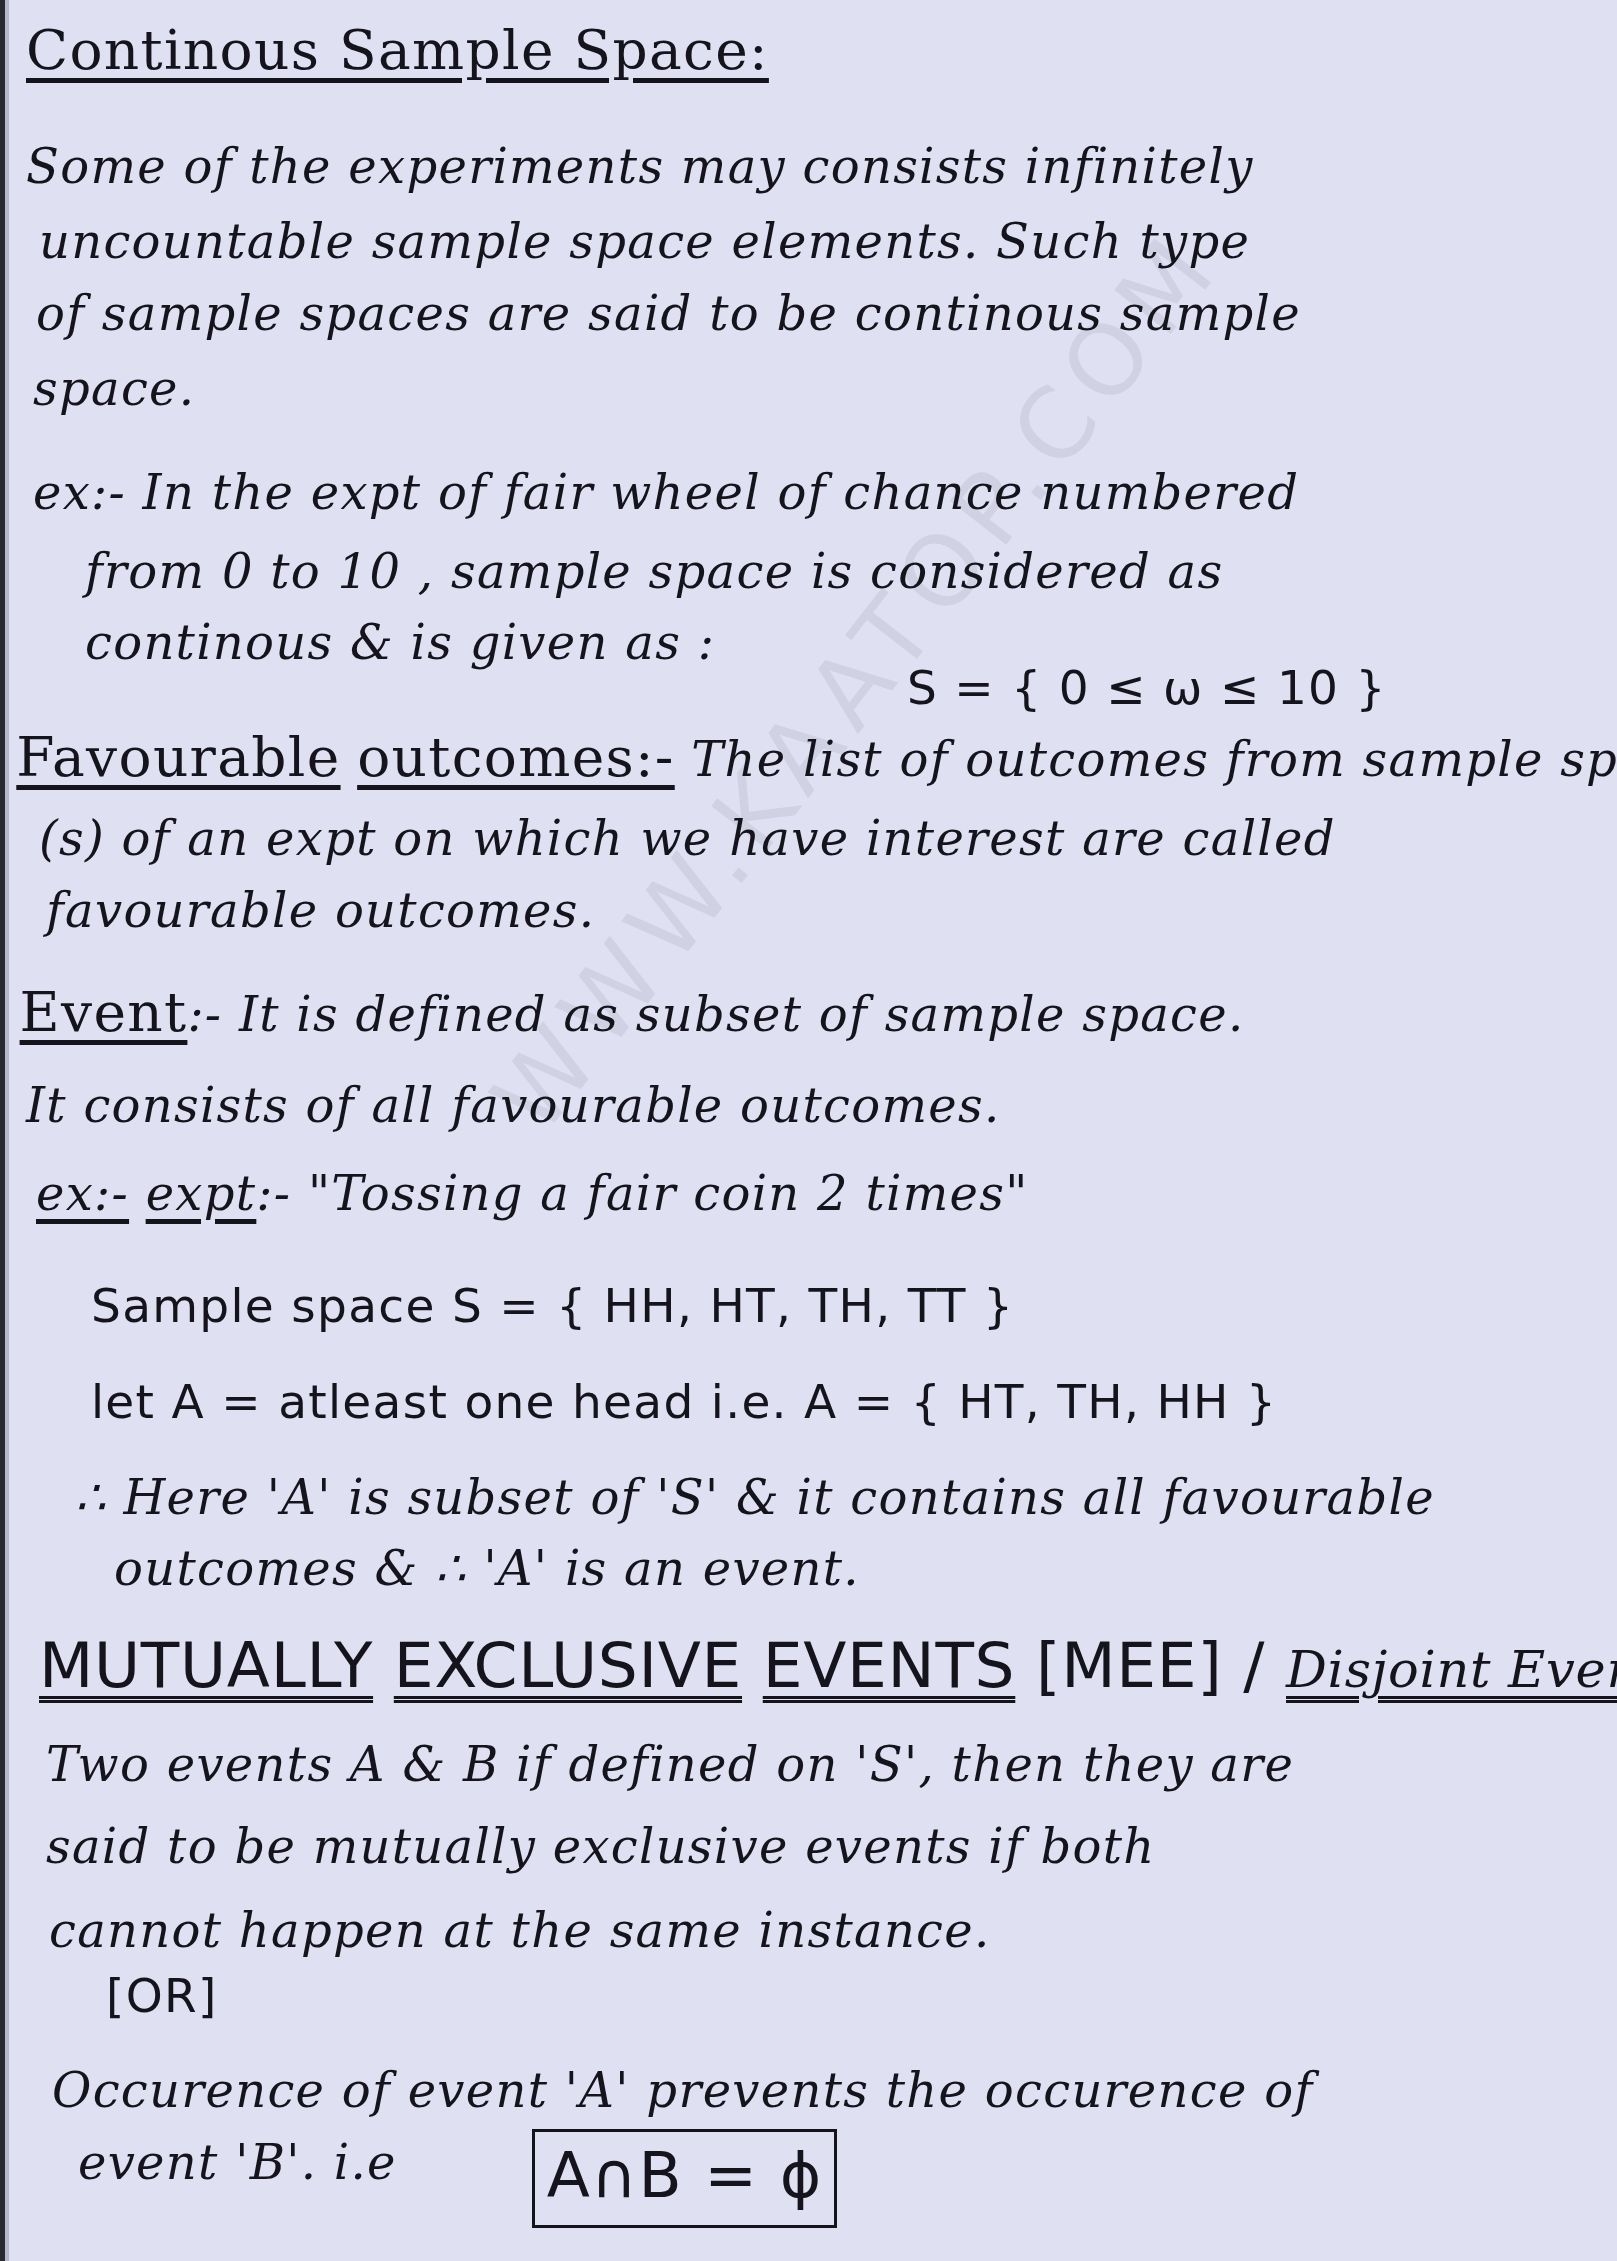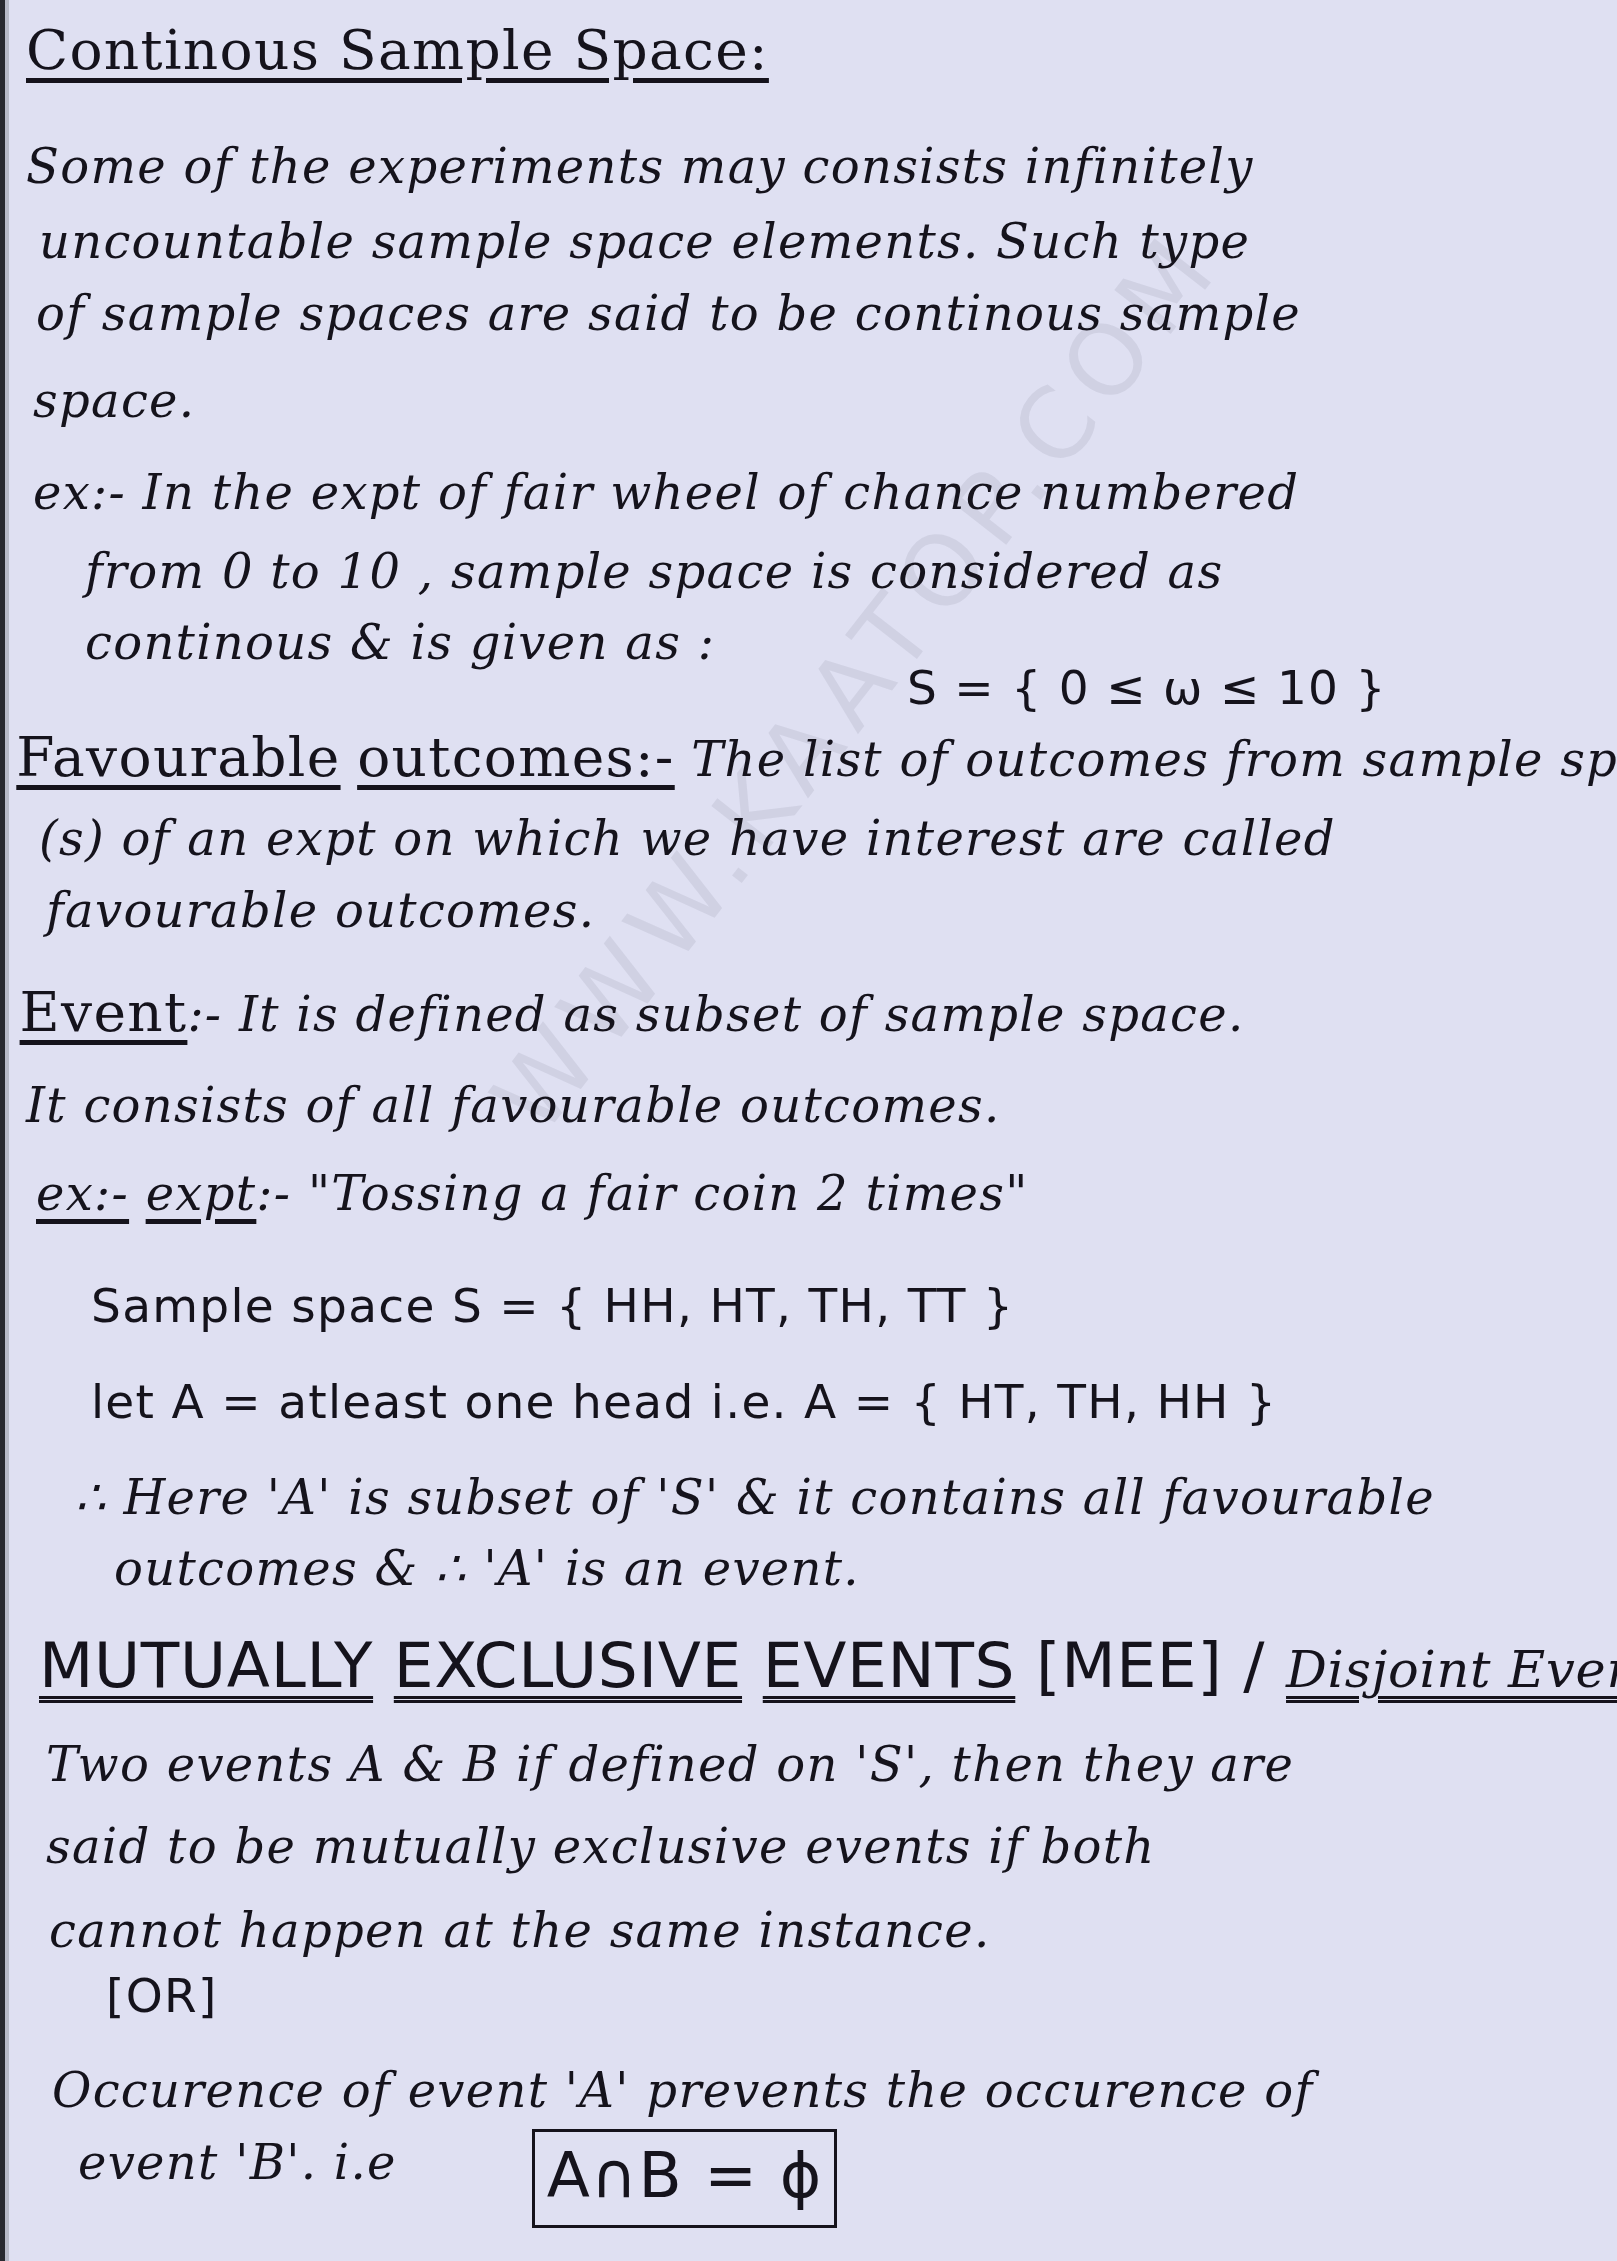--- a/index.html
+++ b/index.html
@@ -89,21 +89,21 @@
 <div class="left-border-shade"></div>
 
 <div class="watermark">WWW.KAATOP.COM</div>
 
 <div class="line heading" style="left:26px; top:19.6px;">
   <span class="ul">Continous Sample Space:</span>
 </div>
 <div class="line" style="left:26px; top:140px;">Some of the   experiments may consists infinitely</div>
 <div class="line" style="left:39px; top:215px;">uncountable  sample space elements. Such type</div>
 <div class="line" style="left:36px; top:287px;">of sample  spaces  are said to be continous sample</div>
-<div class="line" style="left:33px; top:362px;margin-top:12px;">space.</div>
+<div class="line" style="left:33px; top:362px;">space.</div>
 
 <div class="line" style="left:33px; top:466px;">ex:- In the expt of  fair wheel of chance numbered</div>
 <div class="line" style="left:85px; top:545px;">from  0  to 10 ,  sample space is considered as</div>
 <div class="line" style="left:85px; top:616px;">continous  &amp;  is  given  as :</div>
 <div class="line math" style="left:907px; top:662px;">S = { 0 ≤ ω ≤ 10 }</div>
 
 <div class="line" style="left:16.3px; top:727px;">
   <span class="heading ul">Favourable</span>
   <span class="heading ul">outcomes:-</span>
   <span> The list of outcomes from sample space</span>

